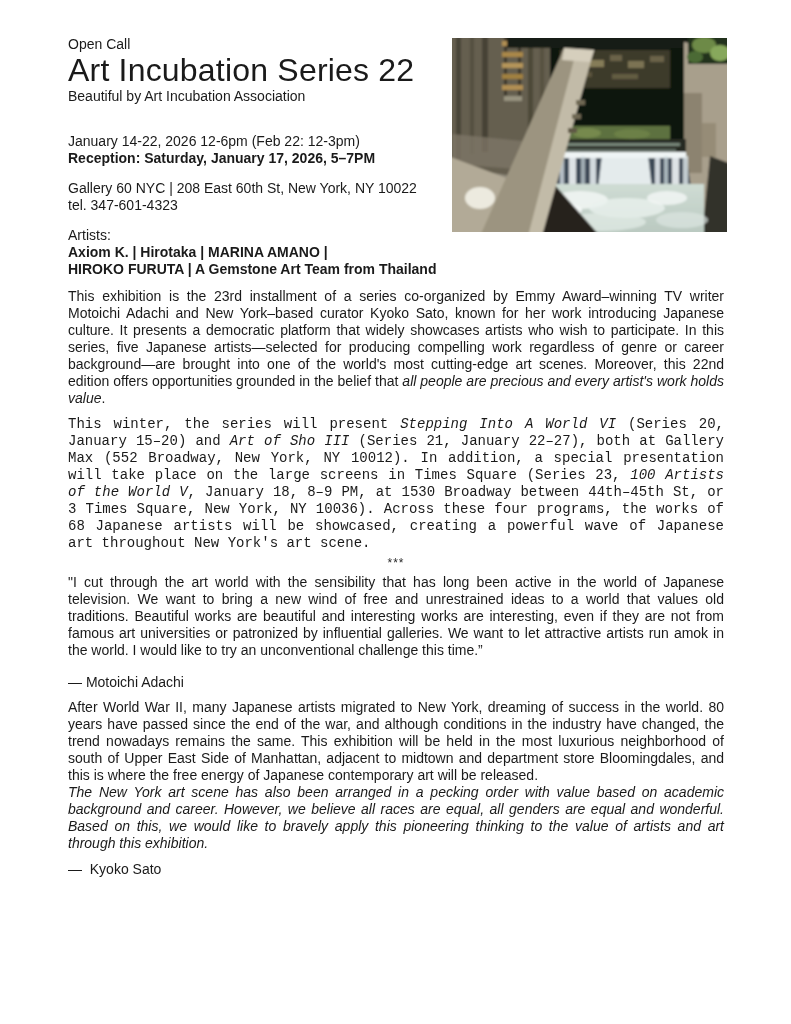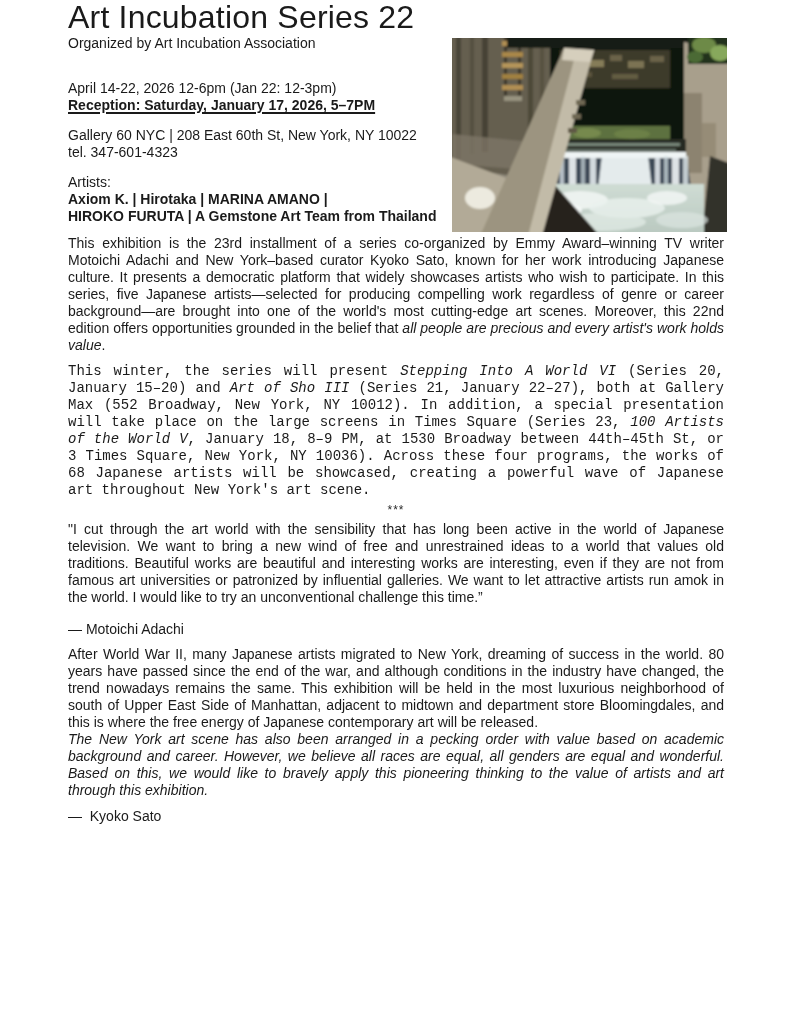--- a/index.html
+++ b/index.html
@@ -12,21 +12,21 @@
     overflow:hidden;
   }
   .content{
     position:absolute;left:68px;top:0;width:656px;
   }
   .line{font-size:14px;line-height:17px;}
   .kicker{margin-top:36px;font-size:14px;line-height:17px;}
   .title{margin-top:2px;font-size:32px;line-height:30px;font-weight:400;letter-spacing:.2px;}
   .organizer{margin-top:3px;font-size:14px;line-height:17px;}
   .dates{margin-top:28px;}
-  .reception{font-weight:700;text-decoration:underline;text-decoration-thickness:1.5px;text-underline-offset:2px;}
+  .reception{font-weight:700;text-decoration-thickness:1.5px;text-underline-offset:2px;}
   .venue{margin-top:13px;}
   .artists-label{margin-top:13px;}
   .artists-bold{font-weight:700;}
   p.body{
     margin:0;font-size:14px;line-height:17px;text-align:justify;
   }
   .p1{margin-top:10px !important;}
   .p2{margin-top:9px !important;font-family:Liberation Mono, monospace;}
   .sep{margin-top:3px;font-size:12px;line-height:17px;text-align:center;letter-spacing:1px;color:#2a2a2a;}
   .quote{margin-top:2px !important;}
@@ -135,24 +135,25 @@
       <polygon points="124,14 142,12 90,198 76,198" fill="#c2bba8"></polygon>
       <polygon points="112,10 142,12 138,24 110,22" fill="#d6cfbd"></polygon>
 
       <rect x="124" y="62" width="9" height="5" fill="#6e6852"></rect>
       <rect x="120" y="76" width="9" height="5" fill="#6e6852"></rect>
       <rect x="116" y="90" width="9" height="5" fill="#5f5944"></rect>
     </g>
   </svg>
 
   <div class="content">
+    <div class="kicker">Open Call</div>
     <div class="title">Art Incubation Series 22</div>
-    <div class="organizer">Organized by Art Incubation Association</div>
+    <div class="organizer">Beautiful by Art Incubation Association</div>
 
-    <div class="line dates">April 14-22, 2026 12-6pm (Jan 22: 12-3pm)</div>
+    <div class="line dates">January 14-22, 2026 12-6pm (Feb 22: 12-3pm)</div>
     <div class="line reception">Reception: Saturday, January 17, 2026, 5–7PM</div>
 
     <div class="line venue">Gallery 60 NYC | 208 East 60th St, New York, NY 10022</div>
     <div class="line">tel. 347-601-4323</div>
 
     <div class="line artists-label">Artists:</div>
     <div class="line artists-bold">Axiom K. | Hirotaka | MARINA AMANO |</div>
     <div class="line artists-bold">HIROKO FURUTA | A Gemstone Art Team from Thailand</div>
 
     <p class="body p1"><span>This exhibition is the 23rd installment of a series co-organized by Emmy Award–winning TV writer Motoichi Adachi and New York–based curator Kyoko Sato, known for her work introducing Japanese culture. It presents a democratic platform that widely showcases artists who wish to participate. In this series, five Japanese artists—selected for producing compelling work regardless of genre or career background—are brought into one of the world's most cutting-edge art scenes. Moreover, this 22nd edition offers opportunities grounded in the belief that </span><span style="font-style: italic;">all people are precious and every artist's work holds value</span><span>.</span></p>

